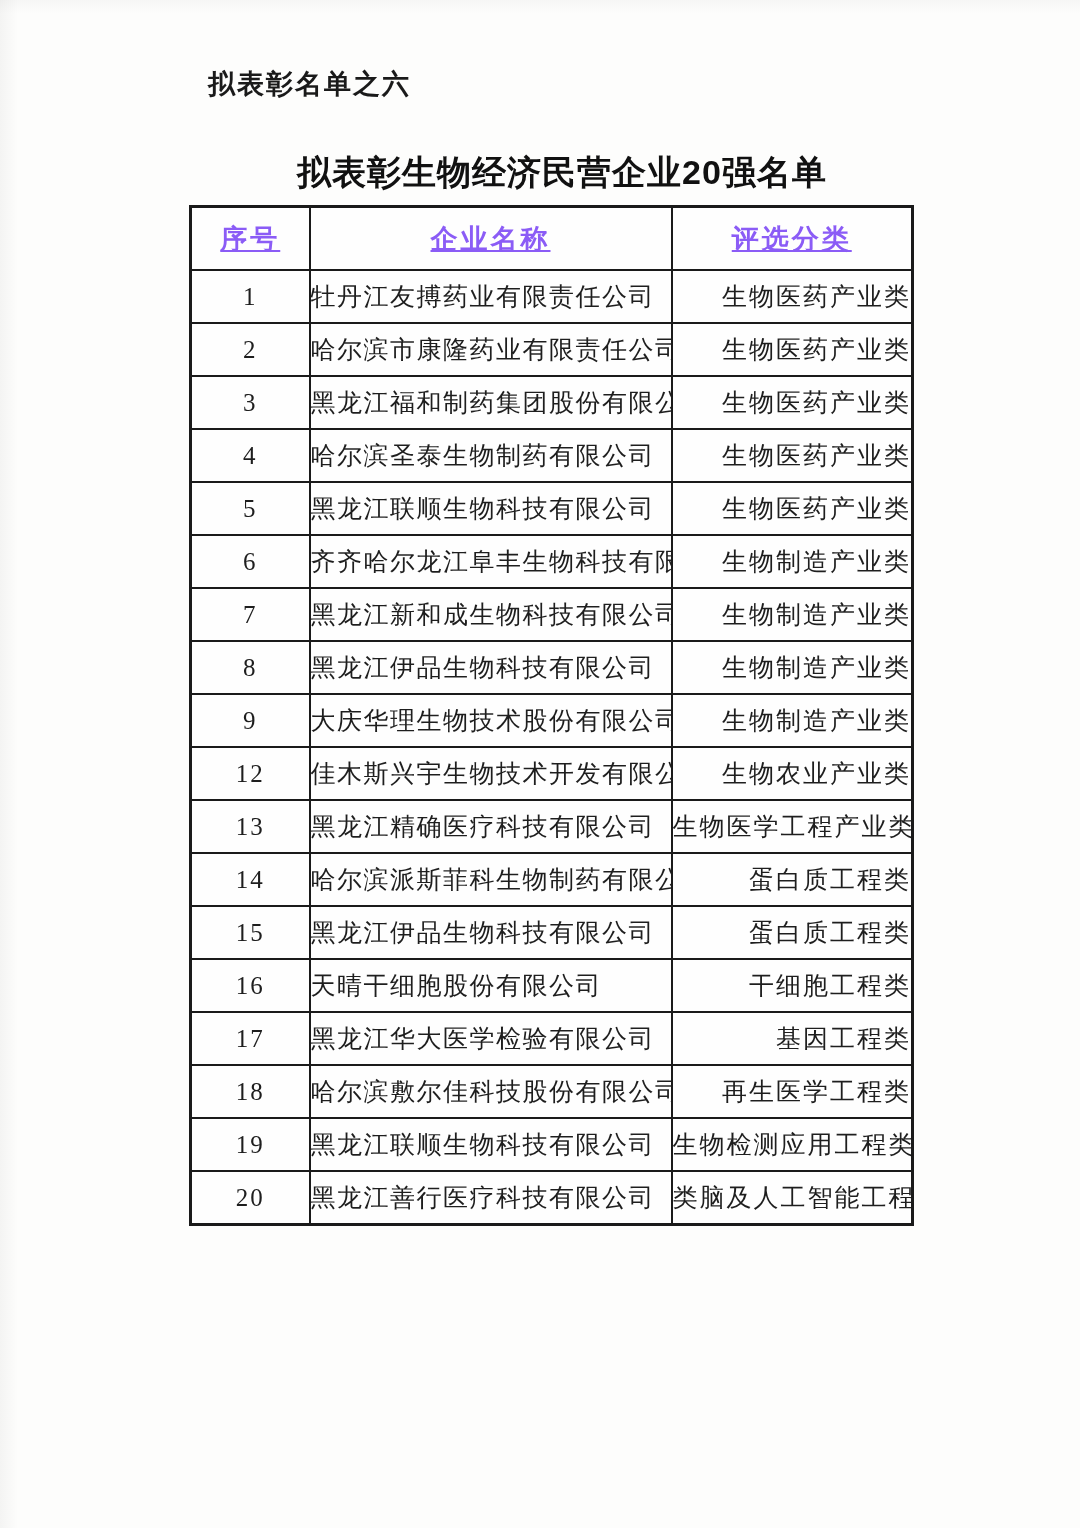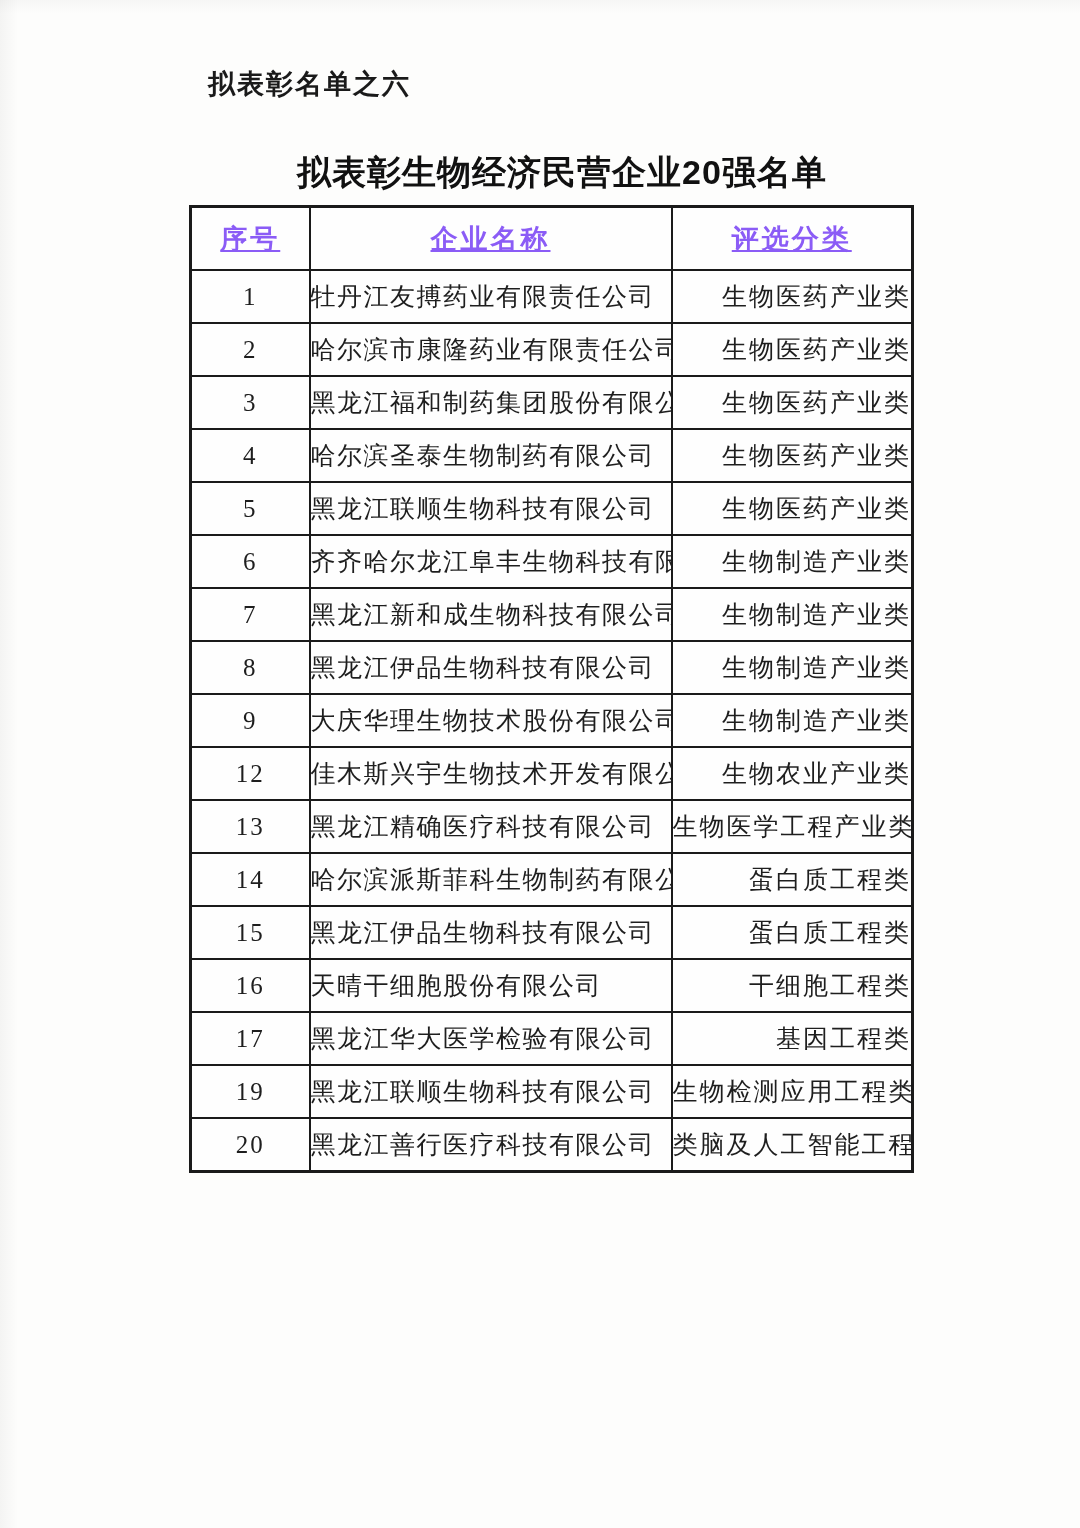--- a/index.html
+++ b/index.html
@@ -199,20 +199,25 @@
           <td class="cell-no">16</td>
           <td class="cell-name">天晴干细胞股份有限公司</td>
           <td class="cell-category">干细胞工程类</td>
         </tr>
         <tr>
           <td class="cell-no">17</td>
           <td class="cell-name">黑龙江华大医学检验有限公司</td>
           <td class="cell-category">基因工程类</td>
         </tr>
         <tr>
+          <td class="cell-no">18</td>
+          <td class="cell-name">哈尔滨敷尔佳科技股份有限公司</td>
+          <td class="cell-category">再生医学工程类</td>
+        </tr>
+        <tr>
           <td class="cell-no">19</td>
           <td class="cell-name">黑龙江联顺生物科技有限公司</td>
           <td class="cell-category">生物检测应用工程类</td>
         </tr>
         <tr>
           <td class="cell-no">20</td>
           <td class="cell-name">黑龙江善行医疗科技有限公司</td>
           <td class="cell-category">类脑及人工智能工程类</td>
         </tr>
       </tbody>

